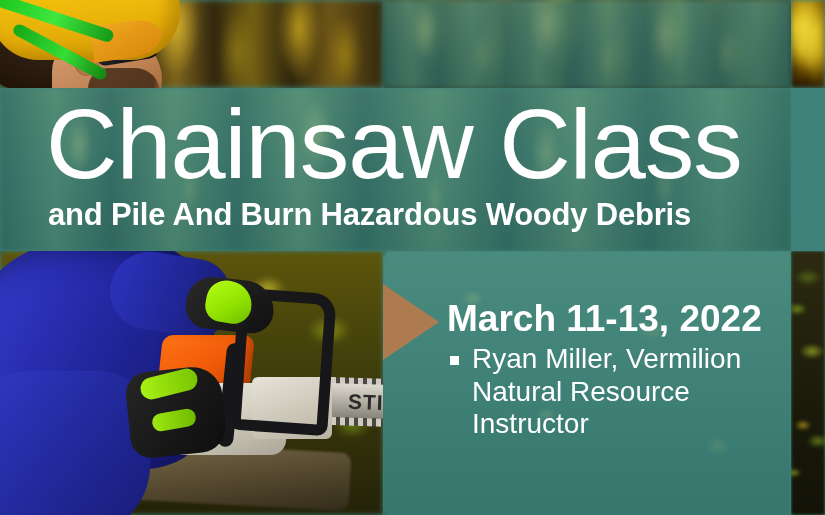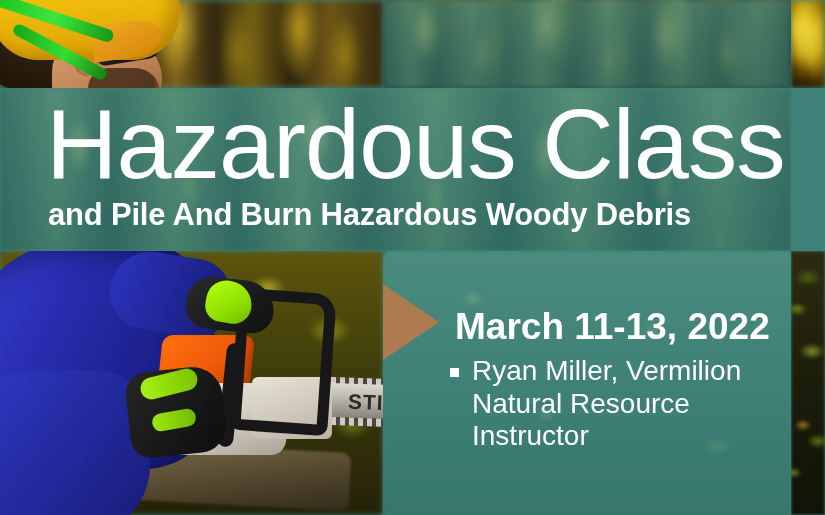--- a/index.html
+++ b/index.html
@@ -396,21 +396,21 @@
     top: 300px;
     width: 330px;
     z-index: 20;
     color: #ffffff;
   }
   #event-date {
     font-family: "Liberation Sans", sans-serif;
     font-weight: bold;
     font-size: 37px;
     line-height: 1.05;
-    margin: 8px;
+    margin: 0;
     white-space: nowrap;
   }
   #instructor-heading {
     font-family: "Liberation Sans", sans-serif;
     font-weight: bold;
     font-size: 28px;
     line-height: 1.1;
     margin: 42px 0 0 0;
   }
   #instructor-list {
@@ -509,21 +509,21 @@
     <div class="seg seg-center">
       <div class="branches-teal"></div>
     </div>
 
     <div class="seg seg-right">
       <div class="forest-dark"></div>
     </div>
   </div>
 
   <div id="title-block">
-    <h1 id="main-title">Hazardous Class</h1>
+    <h1 id="main-title">Chainsaw Class</h1>
     <div id="subtitle">and Pile And Burn Hazardous Woody Debris</div>
   </div>
 
   <div id="arrow"></div>
 
   <div id="info-block">
     <div id="event-date">March 11-13, 2022</div>
     <ul id="instructor-list">
       <li>
         <span class="bullet-sq"></span>

